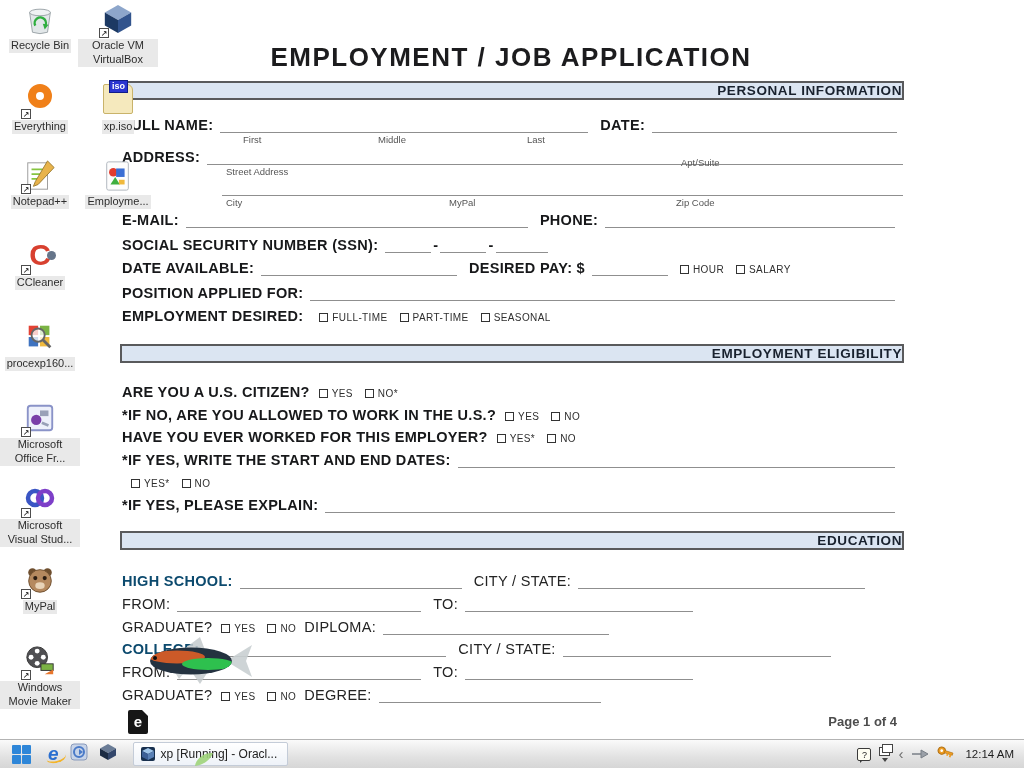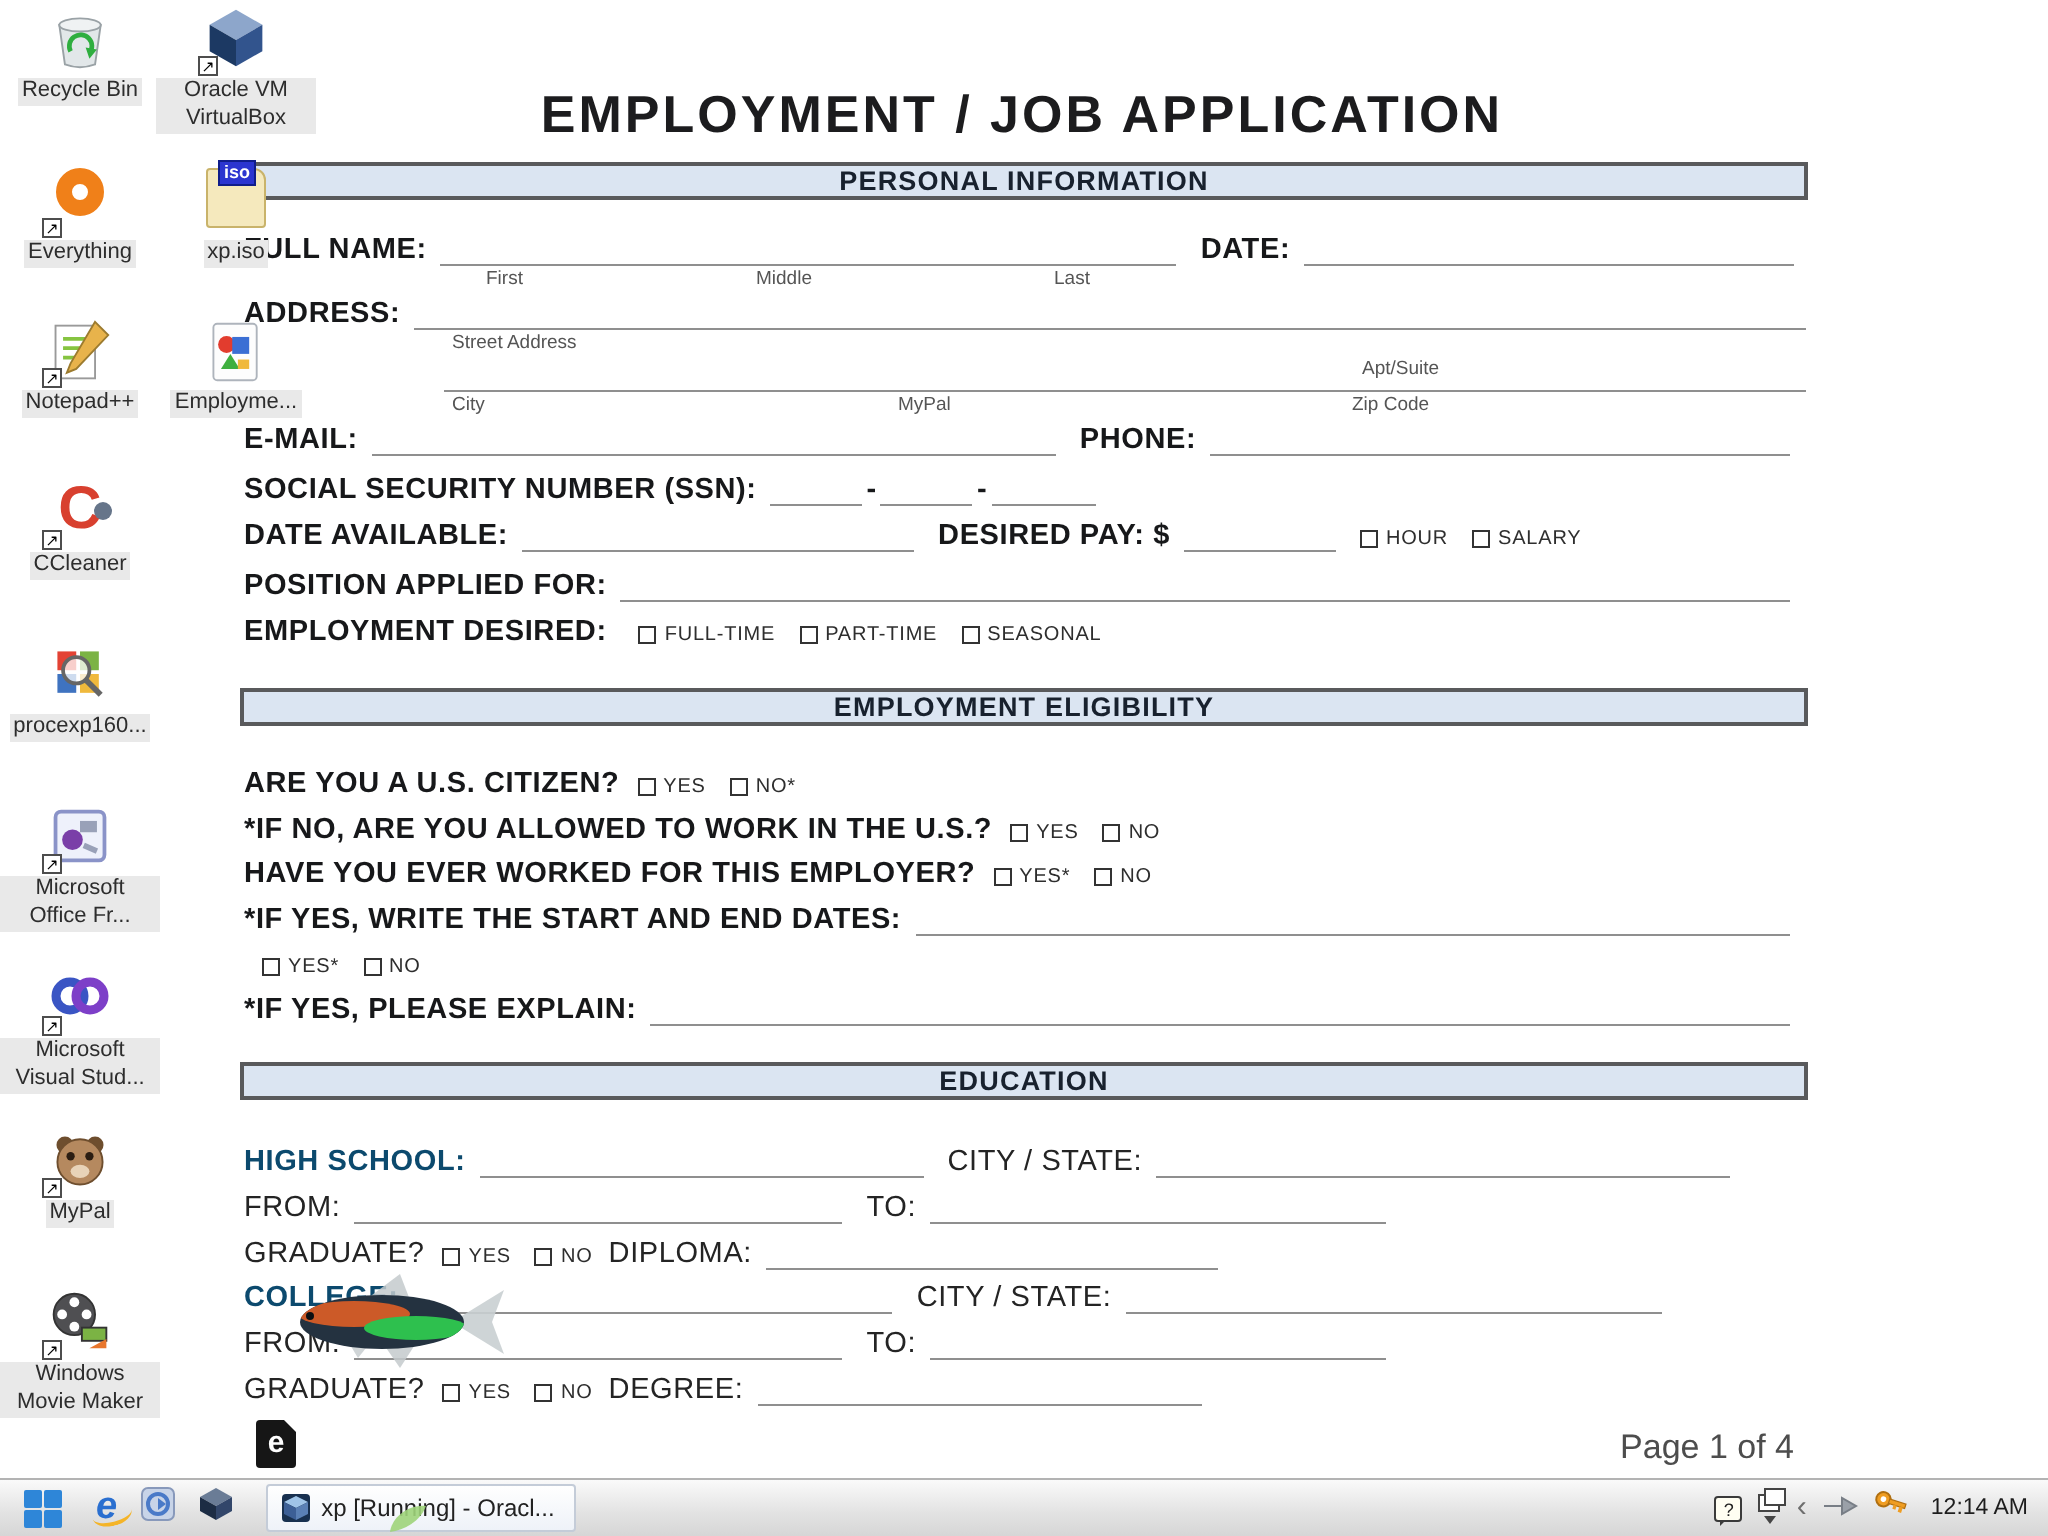--- a/index.html
+++ b/index.html
@@ -25,41 +25,41 @@
     font-size:9px; font-weight:bold; line-height:11px; padding:0 2px;
     border:1px solid #101d8a; }
   .ccC { font-size:30px; font-weight:bold; color:#d8402f; line-height:30px; position:relative; }
   .ccdot { position:absolute; right:2px; top:11px; width:9px; height:9px;
     border-radius:50%; background:#66758a; }
 
   
   .title { position:absolute; left:118px; width:786px; top:42px; text-align:center;
     font-size:26px; font-weight:bold; letter-spacing:1.5px; color:#1c1c1e; z-index:1; }
   .secbar { position:absolute; left:120px; width:784px; height:19px;
-    background:#dbe5f2; border:2px solid #595a5c; text-align:center;
+    background:#dbe5f2; border:2px solid #595a5c; text-align:right;
     font-weight:bold; font-size:13.5px; line-height:15px; color:#18212e;
     letter-spacing:.6px; z-index:1; }
   .row { position:absolute; display:flex; align-items:flex-end; white-space:pre;
     font-weight:bold; font-size:14.5px; letter-spacing:.3px; color:#17181a;
     height:16px; z-index:1; }
   .row.nrm { font-weight:normal; color:#242424; }
   .row .b { font-weight:bold; color:#0c4a6e; }
   .lbl { margin-right:7px; }
   .ml { margin-left:12px; }
   .ln { border-bottom:1.2px solid #8f8f8f; height:13px; display:inline-block; }
   .grow { flex:1; }
   .cb { width:9px; height:9px; border:1.4px solid #333; display:inline-block;
     margin:0 4px 2px 12px; background:#fff; flex:0 0 auto; }
   .cb.first { margin-left:9px; }
   .cbl { font-size:10px; font-weight:normal; letter-spacing:.4px; color:#2e2e2e;
     margin-bottom:1px; }
   .fsub { position:absolute; font-size:9.5px; color:#555; z-index:1; }
   .dash { margin:0 2px; }
-  .pagefoot { position:absolute; right:127px; top:714px; font-size:17px;
-    color:#4d4d4d; z-index:1; }
+  .pagefoot { position:absolute; right:127px; top:714px; font-size:13px;
+    color:#4d4d4d; z-index:1;font-weight:bold; }
   .edoc { position:absolute; left:128px; top:710px; width:20px; height:24px;
     background:#161616; border-radius:2px; color:#fff; font-weight:bold;
     font-size:15px; text-align:center; line-height:23px; z-index:1; }
   .edoc::after { content:""; position:absolute; right:0; top:0;
     border-top:6px solid #fff; border-left:6px solid transparent; }
 
   .fish { position:absolute; left:146px; top:636px; z-index:6; }
   .sprout { position:absolute; left:193px; top:751px; z-index:12; }
 
   
@@ -112,21 +112,21 @@
 </div>
 <span class="fsub" style="left:243px;top:134px">First</span>
 <span class="fsub" style="left:378px;top:134px">Middle</span>
 <span class="fsub" style="left:527px;top:134px">Last</span>
 
 <div class="row" style="top:149px;left:122px;width:781px">
   <span class="lbl">ADDRESS:</span>
   <span class="ln grow"></span>
 </div>
 <span class="fsub" style="left:226px;top:166px">Street Address</span>
-<span class="fsub" style="left:681px;top:179px">Apt/Suite</span>
+<span class="fsub" style="left:681px;top:157px">Apt/Suite</span>
 <div class="row" style="top:180px;left:222px;width:681px">
   <span class="ln grow"></span>
 </div>
 <span class="fsub" style="left:226px;top:197px">City</span>
 <span class="fsub" style="left:449px;top:197px">MyPal</span>
 <span class="fsub" style="left:676px;top:197px">Zip Code</span>
 
 <div class="row" style="top:212px;left:122px;width:773px">
   <span class="lbl">E-MAIL:</span>
   <span class="ln" style="width:342px"></span>

